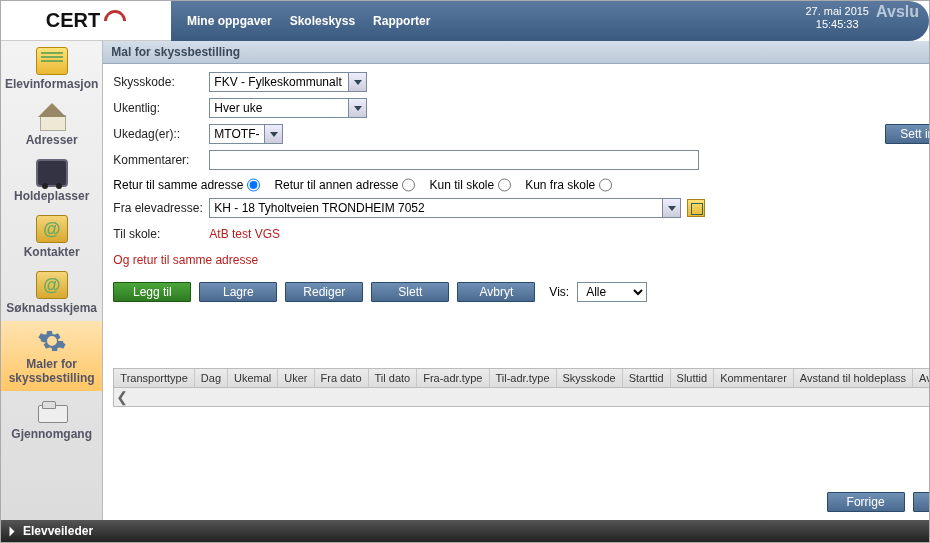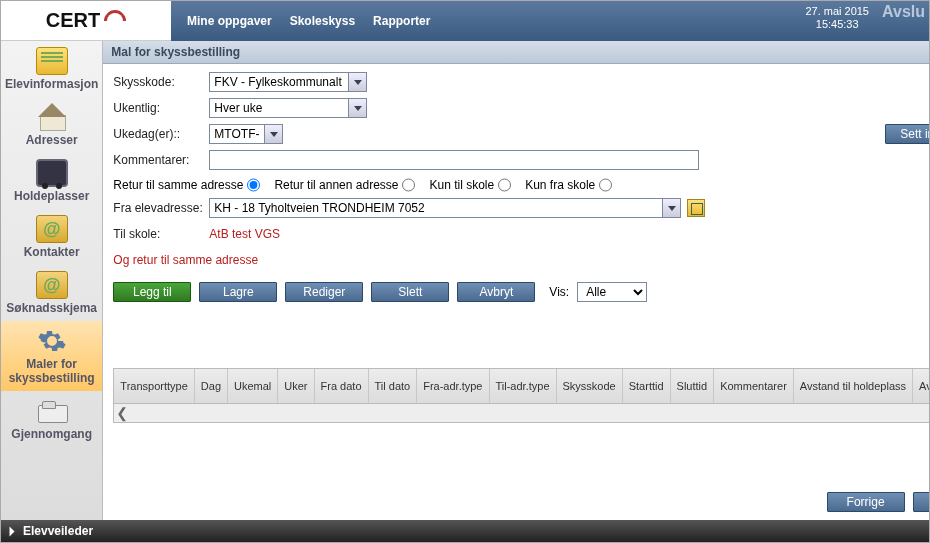--- a/index.html
+++ b/index.html
@@ -1,24 +1,24 @@
 <!DOCTYPE html>
 <html><head>
 <meta charset="utf-8">
 <style>
   * { box-sizing: border-box; margin: 0; padding: 0; }
   body { font-family: Arial, Helvetica, sans-serif; font-size: 12px; background: #fff; }
   .app { width: 930px; height: 543px; border: 1px solid #aaa; display: flex; flex-direction: column; overflow: hidden; }
-  .topbar { height: 40px; background: linear-gradient(#5b799e, #3a5a80); display: flex; align-items: center; color: #fff; position: relative; }
+  .topbar { height: 40px; background: linear-gradient(#5b799e, #3a5a80); display: flex; align-items: center; color: #fff; position: relative; border-radius: 20px; }
   .logo { width: 170px; height: 40px; background: #fff; display: flex; align-items: center; justify-content: center; font-size: 20px; font-weight: bold; color: #111; border-bottom: 1px solid #ccc; }
   .logo-arc { display: inline-block; width: 22px; height: 22px; border: 3px solid #b33; border-bottom-color: transparent; border-right-color: transparent; border-radius: 50%; margin-left: 4px; transform: rotate(45deg); }
   .topmenu { display: flex; gap: 18px; margin-left: 16px; }
   .topmenu a { color: #fff; font-weight: bold; cursor: pointer; }
   .topright { position: absolute; right: 60px; top: 4px; text-align: center; font-size: 11px; line-height: 1.2; }
-  .avslu { position: absolute; right: 4px; top: 2px; color: #b8c8da; font-size: 16px; font-weight: bold; }
+  .avslu { position: absolute; right: 10px; top: 2px; color: #b8c8da; font-size: 16px; font-weight: bold; }
   .subbar { height: 22px; background: linear-gradient(#eee,#e0e0e0); display: flex; align-items: center; padding: 0 6px; font-size: 13px; position: relative; }
   .subbar .wizard { color: #b33; font-weight: bold; }
   .subbar .idpart { color: #556; font-weight: bold; margin-left: 6px; }
   .sub-icons { position: absolute; right: 6px; display: flex; gap: 4px; align-items: center; }
   .icon-btn { width: 22px; height: 16px; border-radius: 3px; display: inline-flex; align-items: center; justify-content: center; font-size: 10px; font-weight: bold; cursor: pointer; border: 1px solid #666; }
   .icon-green { background: #5c9a3a; color: #fff; border: none; width: 14px; height: 16px; border-radius: 2px; }
   .icon-help { background: linear-gradient(#7aa0d0,#4a6fa0); color: #fff; }
   .icon-close { background: linear-gradient(#e55,#c11); color: #fff; }
 
   .body { flex: 1; display: flex; min-height: 0; }
@@ -53,21 +53,21 @@
   .btn.green { background: linear-gradient(#4aa63a,#2f7a22); border-color: #1a5a10; }
   .btn-row { display: flex; gap: 8px; align-items: center; margin-top: 10px; }
   .radio-row { display: flex; gap: 14px; align-items: center; margin: 6px 0 4px; }
   .radio-row label { width: auto; display: inline-flex; gap: 4px; }
   .map-icon { width: 18px; height: 18px; background: linear-gradient(#ffe27a,#e8b834); border: 1px solid #a8821a; display:inline-block; margin-left:6px; cursor:pointer; position:relative; }
   .map-icon::after{ content:""; position:absolute; left:3px; top:3px; width:10px; height:10px; border:1px solid #365; }
   .static-text { color: #b91c1c; }
 
   .grid-wrap { margin: 60px 10px 0 10px; border: 1px solid #bbb; }
   .grid-head { display: flex; background: linear-gradient(#ececec,#dcdcdc); border-bottom: 1px solid #bbb; font-size: 11px; color: #333; }
-  .grid-head div { padding: 11px 6px; border-right: 1px solid #c7c7c7; white-space: nowrap; }
+  .grid-head div { padding: 3px 6px; border-right: 1px solid #c7c7c7; white-space: nowrap; }
   .grid-scroll { height: 18px; background: #eee; display: flex; align-items: center; justify-content: space-between; padding: 0 2px; color: #666; font-size: 14px; }
   .grid-scroll span { cursor: pointer; user-select: none; }
 
   .footerbar { padding: 8px 10px; display: flex; justify-content: flex-end; gap: 8px; }
   .bottombar { height: 22px; background: linear-gradient(#555,#222); color: #fff; display: flex; align-items: center; padding: 0 6px; font-weight: bold; }
   .tri { width:0; height:0; border-left:5px solid transparent; border-right:5px solid transparent; border-top:5px solid #fff; margin-right:6px; transform: rotate(-90deg); }
 </style>
 </head>
 <body>
 

